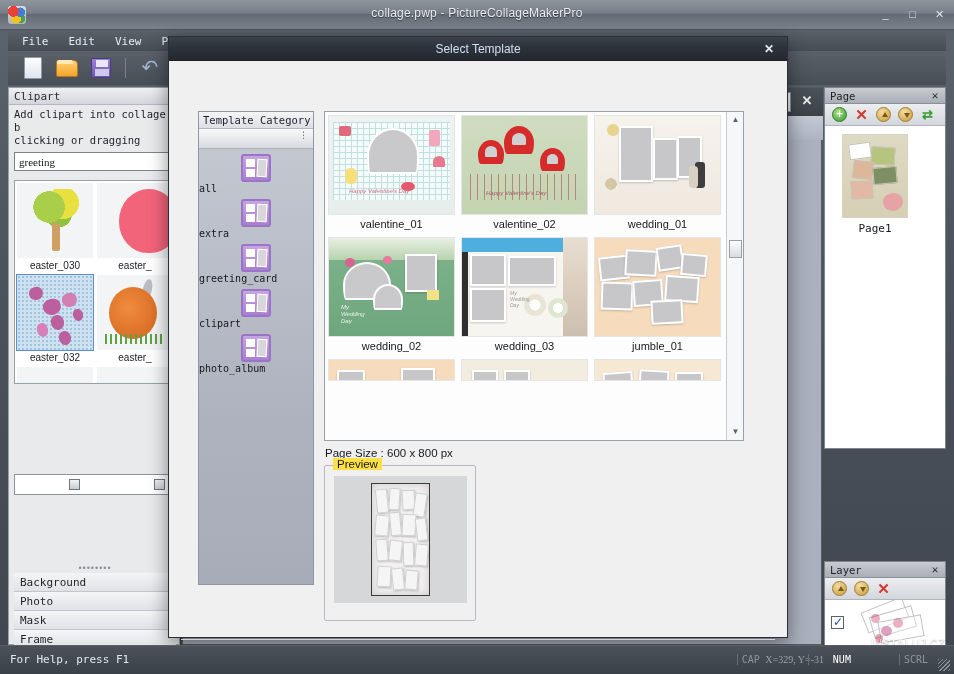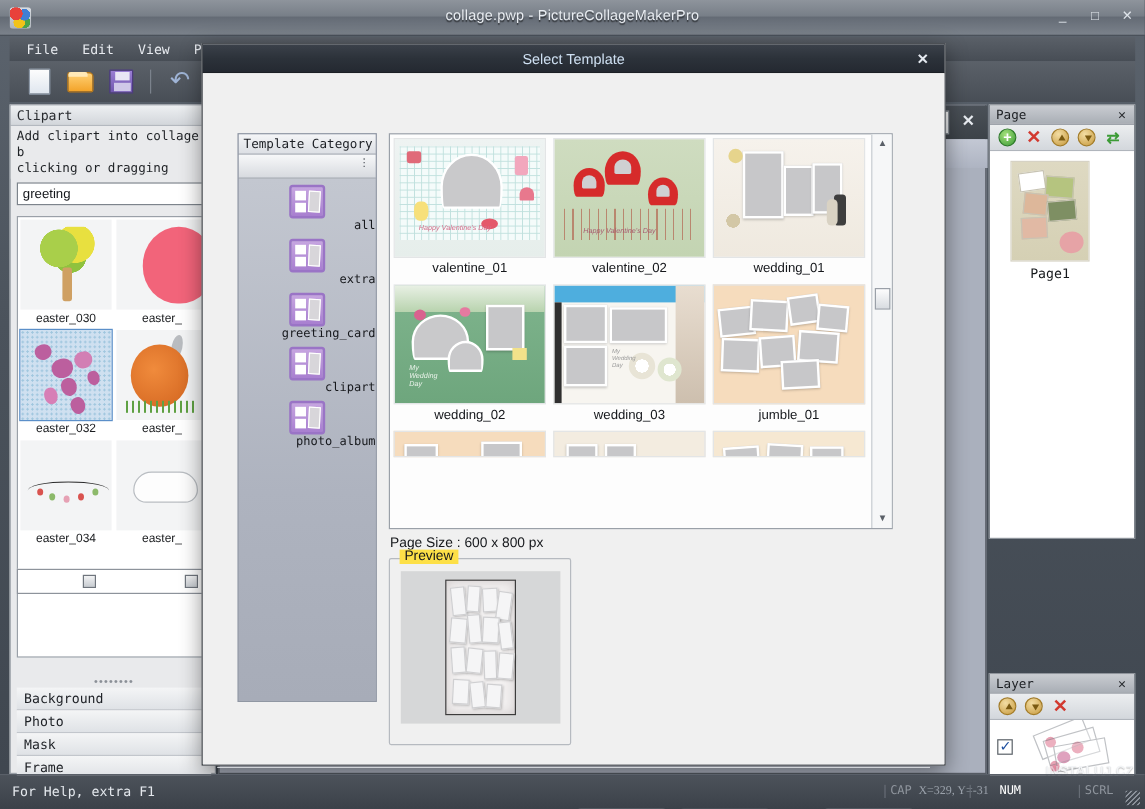--- a/index.html
+++ b/index.html
@@ -97,25 +97,25 @@
     font-size: 11px; color: #2a2d31; padding-left: 5px; line-height: 17px;
   }
   .lp-desc {
     font-family: "DejaVu Sans Mono", monospace;
     font-size: 10.5px; color: #1e2125; padding: 3px 4px 2px 5px; line-height: 13px;
     background: #e9eaec;
   }
   .lp-combo {
     margin: 3px 5px 0 5px; height: 19px; background: #fff;
     border: 1px solid #7d848c; font-size: 11px;
-    font-family: Liberation Sans, sans-serif;
+    font-family: Liberation Serif, serif;
     color: #14161a; padding-left: 4px; line-height: 18px;
   }
   .clip-grid {
-    position: absolute; left: 5px; top: 92px; width: 162px; height: 368px;
+    position: absolute; left: 5px; top: 92px; width: 162px; height: 204px;
     background: #fff; border: 1px solid #9aa0a8; overflow: hidden;
   }
   .clip-row { display: flex; }
   .clip-cell { width: 80px; }
   .clip-thumb {
     height: 75px; margin: 2px; background: #f3f4f5; position: relative; overflow: hidden;
   }
   .clip-thumb.sel { background: #cfe0f0; outline: 1px solid #5b8fc9; }
   .clip-label {
     text-align: center; font-size: 10px; color: #1a1c1f;
@@ -304,21 +304,21 @@
   .cat-box-combo {
     height: 20px; background: linear-gradient(180deg,#f7f8f9,#d7dadf);
     border-bottom: 1px solid #aeb3ba; position: relative;
   }
   .combo-dots { position:absolute; right:5px; top:4px; color:#4a4f56; font-size:9px; line-height:4px; }
   .cat-scroll {
     position:absolute; left:0; top:37px; width:114px; height:435px;
     background: linear-gradient(180deg,#c3c7d0 0%,#aeb3bf 60%,#a7acb8 100%);
     overflow: hidden;
   }
-  .cat-entry { width: 114px; text-align:right; margin-top: 5px; }
+  .cat-entry { width: 114px; text-align:left; margin-top: 5px; }
   .cat-icon {
     width: 30px; height: 28px; margin: 0 auto; position: relative;
     background: linear-gradient(180deg,#c6a5e0,#a87fd0);
     border: 2px solid #9a74c6; border-radius: 3px;
   }
   .cat-icon .ci-a { position:absolute; left:3px; top:3px; width:9px; height:8px; background:#fff; }
   .cat-icon .ci-b { position:absolute; left:3px; top:13px; width:9px; height:8px; background:#fff; }
   .cat-icon .ci-c { position:absolute; left:14px; top:3px; width:10px; height:18px; background:#d8d6da; border:1px solid #fff; transform: rotate(3deg); }
   .cat-name {
     font-family:"DejaVu Sans Mono", monospace; font-size: 10px; color: #16181c; margin-top: 1px;
@@ -782,21 +782,21 @@
       <div class="dlg-btns">
         <div class="dlg-btn">&lt; Back</div>
         <div class="dlg-btn default">Next &gt;</div>
         <div class="dlg-btn" style="margin-left:34px">Cancel</div>
       </div>
 
     </div>
   </div>
 
   <div class="statusbar">
-    <div class="status-left">For Help, extra F1</div>
+    <div class="status-left">For Help, press F1</div>
     <div class="status-coords">X=329,  Y=-31</div>
     <div class="status-flags">
       <div class="flag">CAP</div>
       <div class="flag on">NUM</div>
       <div class="flag">SCRL</div>
     </div>
     <div class="resize-grip"></div>
   </div>
 
 </div>

